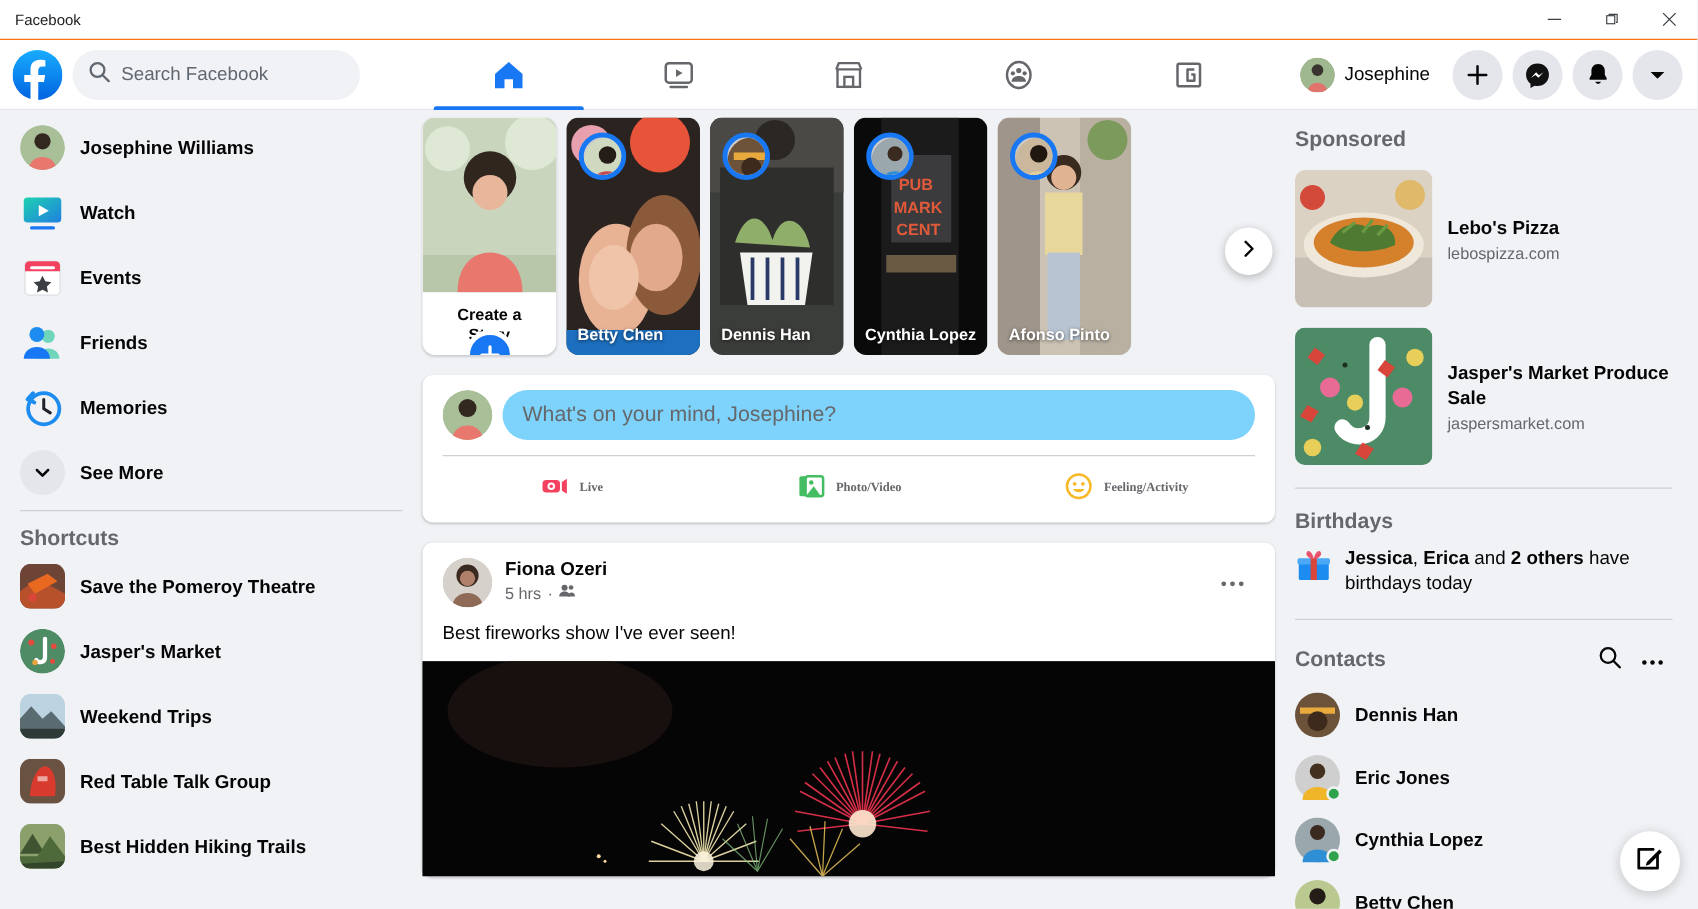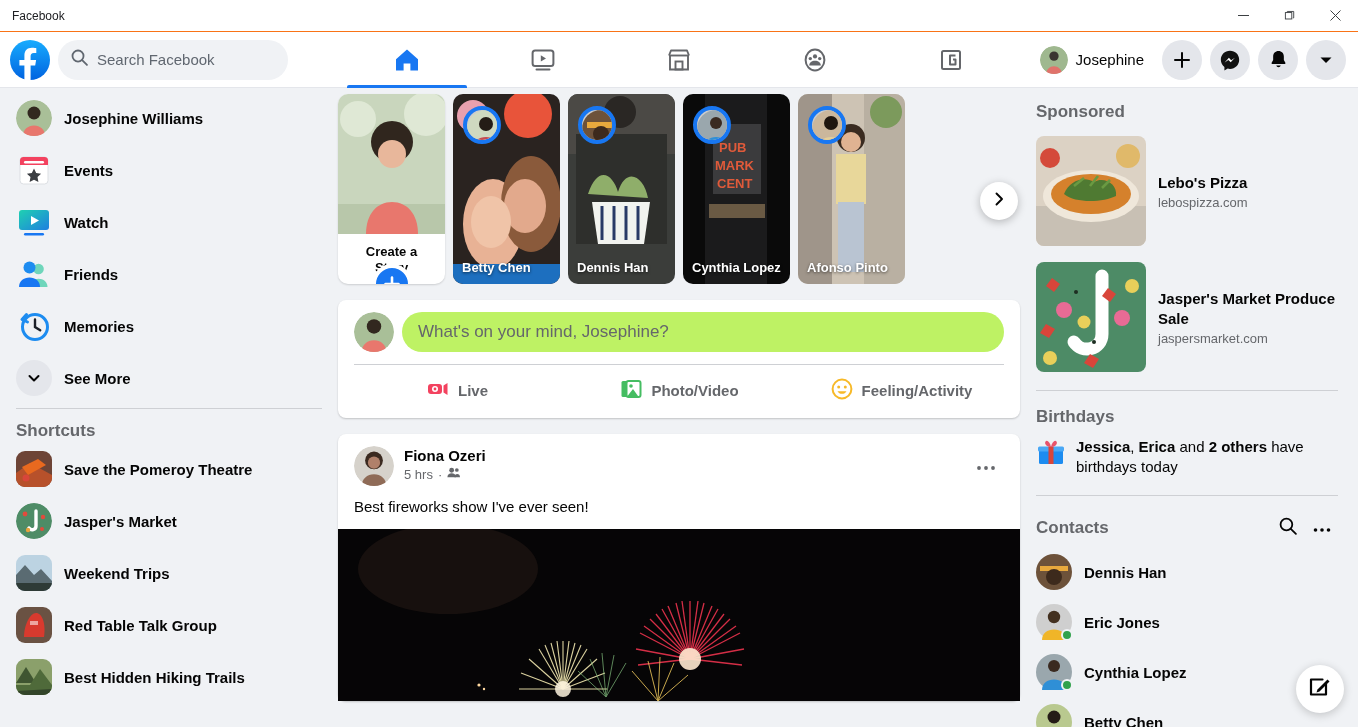--- a/index.html
+++ b/index.html
@@ -137,30 +137,30 @@
     display: flex; align-items: center; justify-content: center; cursor: pointer; z-index: 5;
   }
 
   .card {
     background: #fff; border-radius: 8px; margin-top: 16px;
     box-shadow: 0 1px 2px rgba(0,0,0,.2);
   }
   .composer-top { display: flex; align-items: center; gap: 8px; padding: 12px 16px 12px 16px; }
   .composer-ava { width: 40px; height: 40px; border-radius: 50%; overflow: hidden; flex:0 0 40px; }
   .composer-input {
-    flex: 1; height: 40px; border-radius: 20px; background: #bef264;
+    flex: 1; height: 40px; border-radius: 20px; background: #7dd3fc;
     display: flex; align-items: center; padding: 0 16px;
     font-size: 17px; color: #65676b; cursor: pointer;
   }
   .composer-sep { height: 1px; background: #ced0d4; margin: 0 16px; }
   .composer-actions { display: flex; padding: 5px 8px 8px; }
   .comp-act {
     flex: 1; height: 40px; display: flex; align-items: center; justify-content: center;
     gap: 8px; border-radius: 8px; cursor: pointer;
-    font-size: 15px; font-weight: bold; color: #65676b;
+    font-size: 10px; font-weight: bold; color: #65676b; font-family: Liberation Serif, serif;
   }
 
   .post-head { display: flex; align-items: flex-start; padding: 12px 16px 0; }
   .post-ava { width: 40px; height: 40px; border-radius: 50%; overflow: hidden; flex:0 0 40px; }
   .post-meta { margin-left: 10px; flex: 1; }
   .post-author { font-size: 15px; font-weight: bold; color: #050505; line-height: 19px; }
   .post-sub { font-size: 13px; color: #65676b; display: flex; align-items: center; gap: 5px; margin-top: 1px;}
   .post-more {
     width: 36px; height: 36px; border-radius: 50%;
     display: flex; align-items: center; justify-content: center; cursor: pointer;
@@ -339,44 +339,44 @@
             <circle cx="18" cy="13" r="6.5" fill="#32281f"></circle>
             <path d="M7 36c0-6.4 4.9-10.5 11-10.5S29 29.6 29 36z" fill="#e8776d"></path>
           </svg>
       </span>
       <span class="side-label">Josephine Williams</span>
     </div>
 
     <div class="side-item">
       <span class="side-ico">
         <svg width="36" height="36" viewBox="0 0 36 36">
-          <rect x="4" y="5" width="28" height="27" rx="3.5" fill="#fff" stroke="#dcdfe3"></rect>
-          <path d="M4 8.5a3.5 3.5 0 0 1 3.5-3.5h21A3.5 3.5 0 0 1 32 8.5V13H4z" fill="#f3425f"></path>
-          <rect x="8" y="9" width="20" height="2.4" rx="1.2" fill="#fff"></rect>
-          <path d="M18 16.5l2.2 4.5 4.9.7-3.6 3.4.9 4.9-4.4-2.3-4.4 2.3.9-4.9-3.6-3.4 4.9-.7z" fill="#3b3e42"></path>
-        </svg>
-      </span>
-      <span class="side-label">Events</span>
-    </div>
-
-    <div class="side-item">
-      <span class="side-ico">
-        <svg width="36" height="36" viewBox="0 0 36 36">
           <defs>
               <linearGradient id="wg" x1="0" y1="0" x2="1" y2="1">
                 <stop offset="0" stop-color="#1fd1b1"></stop>
                 <stop offset="1" stop-color="#1f7fe0"></stop>
               </linearGradient>
             </defs>
           <rect x="3" y="6" width="30" height="20" rx="3" fill="url(#wg)"></rect>
           <path d="M15 12 L23 16.5 L15 21z" fill="#fff"></path>
           <rect x="8" y="29" width="20" height="2.6" rx="1.3" fill="#1877f2"></rect>
         </svg>
       </span>
       <span class="side-label">Watch</span>
+    </div>
+
+    <div class="side-item">
+      <span class="side-ico">
+        <svg width="36" height="36" viewBox="0 0 36 36">
+          <rect x="4" y="5" width="28" height="27" rx="3.5" fill="#fff" stroke="#dcdfe3"></rect>
+          <path d="M4 8.5a3.5 3.5 0 0 1 3.5-3.5h21A3.5 3.5 0 0 1 32 8.5V13H4z" fill="#f3425f"></path>
+          <rect x="8" y="9" width="20" height="2.4" rx="1.2" fill="#fff"></rect>
+          <path d="M18 16.5l2.2 4.5 4.9.7-3.6 3.4.9 4.9-4.4-2.3-4.4 2.3.9-4.9-3.6-3.4 4.9-.7z" fill="#3b3e42"></path>
+        </svg>
+      </span>
+      <span class="side-label">Events</span>
     </div>
 
     <div class="side-item">
       <span class="side-ico">
         <svg width="36" height="36" viewBox="0 0 36 36">
           <circle cx="22.5" cy="13" r="5.3" fill="#6fd6bb"></circle>
           <path d="M13.5 31c0-5 4-8.3 9-8.3s9 3.3 9 8.3z" fill="#6fd6bb"></path>
           <circle cx="13.5" cy="11.5" r="6" fill="#1d8cf0"></circle>
           <path d="M3 31c0-5.7 4.6-9.5 10.5-9.5S24 25.3 24 31z" fill="#1877f2"></path>
         </svg>

